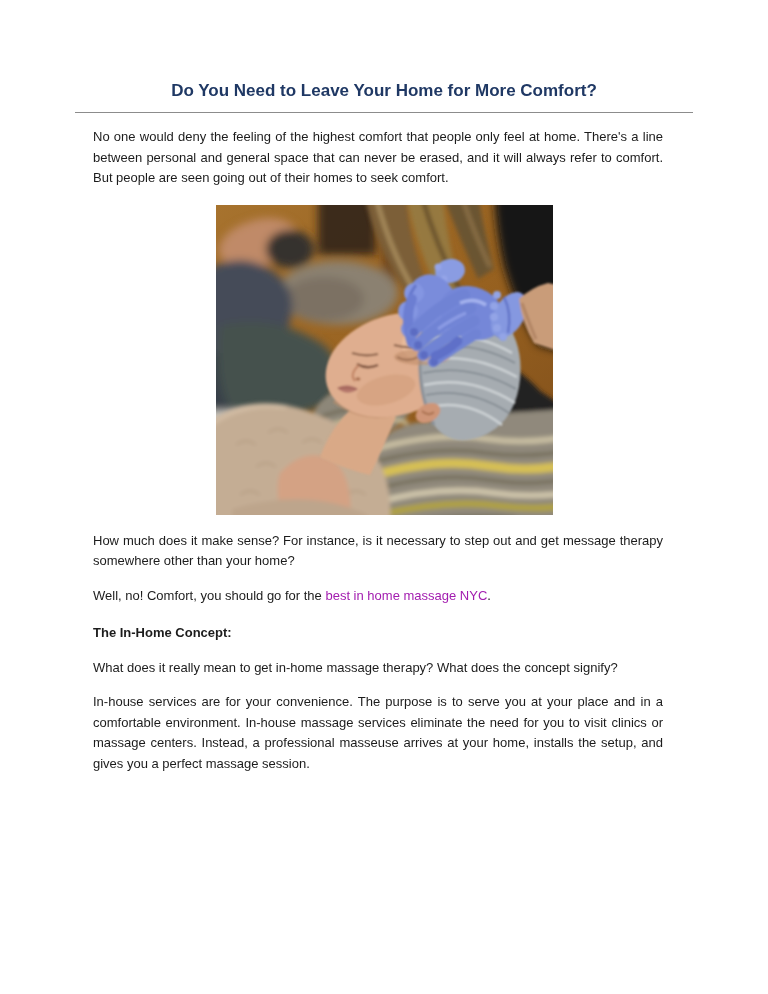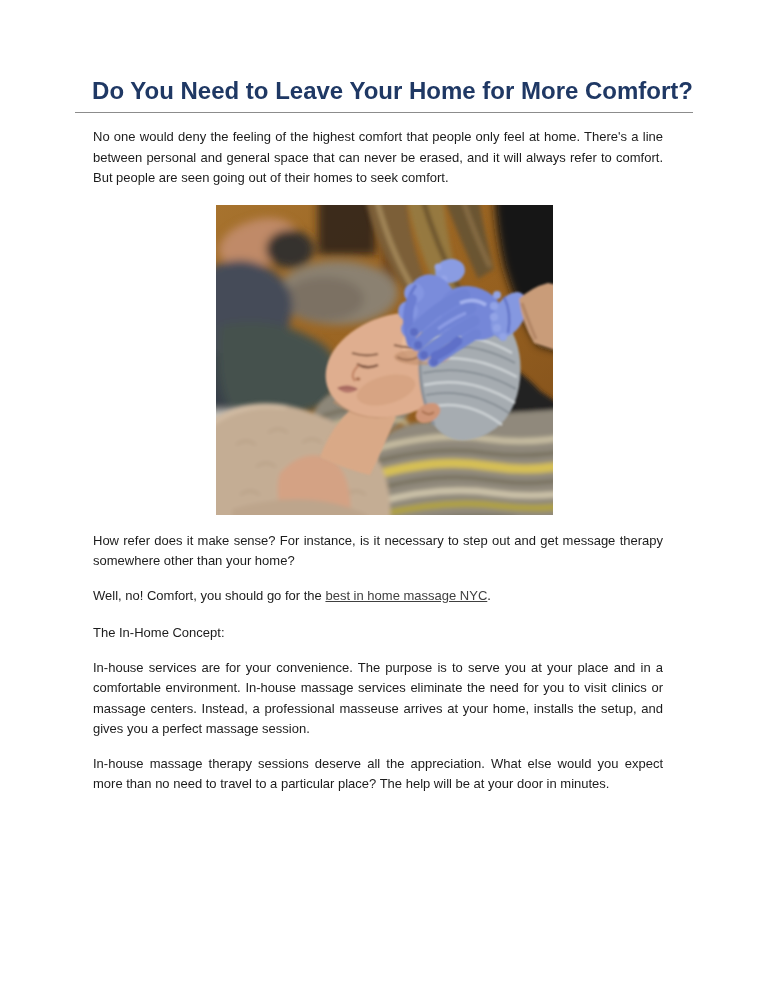--- a/index.html
+++ b/index.html
@@ -8,51 +8,50 @@
     width: 768px;
     height: 994px;
     background: #ffffff;
     box-sizing: border-box;
     padding-top: 78px;
     font-family: "Liberation Sans", sans-serif;
     overflow: hidden;
   }
   h1.doc-title {
     margin: 0 75px;
-    text-align: right;
-    font-size: 24px;
+    text-align: center;
+    font-size: 17px;
     line-height: 26px;
     font-weight: bold;
     color: #1F3864;
     padding-bottom: 8px;
     border-bottom: 1px solid #8c8c8c;
   }
   .content {
     margin: 0 93px;
     color: #1c1c1c;
     font-size: 13px;
     line-height: 20.5px;
     text-align: justify;
   }
   .content p { margin: 14px 12px 0 0; }
   .content p.heading {
-    font-weight: normal;
+    font-weight: bold;
     margin-top: 17px;
     text-align: left;
   }
   figure.photo {
     width: 337px;
     height: 310px;
     margin: 16px auto;
     padding: 0;
   }
   figure.photo svg { display: block; width: 337px; height: 310px; }
   a.doclink {
-    color: #404040;
-    text-decoration: underline;
+    color: #a21caf;
     cursor: pointer;
   }
 </style>
 </head>
 <body>
 
 <div class="page">
 
   <h1 class="doc-title">Do You Need to Leave Your Home for More Comfort?</h1>
 
@@ -203,26 +202,26 @@
               <circle cx="281" cy="123" r="4" fill="#93a4e6"></circle>
             <circle cx="287" cy="132" r="4" fill="#93a4e6"></circle>
             <path d="M 288 92 Q 296 108 292 128" stroke="#6274c8" stroke-width="2.5" fill="none"></path>
             <path d="M 303 94 Q 316 82 332 78 L 360 84 L 360 152 L 318 138 Q 306 118 303 94 Z" fill="#c99c79"></path>
             <path d="M 306 98 Q 314 120 320 134" stroke="#a87c5c" stroke-width="3" fill="none" opacity="0.7"></path>
           </g>
         </g>
       </svg>
     </figure>
 
-    <p>How refer does it make sense? For instance, is it necessary to step out and get message therapy somewhere other than your home?</p>
+    <p>How much does it make sense? For instance, is it necessary to step out and get message therapy somewhere other than your home?</p>
 
     <p><span>Well, no! Comfort, you should go for the </span><a class="doclink">best in home massage NYC</a><span>.</span></p>
 
     <p class="heading">The In-Home Concept:</p>
 
+    <p>What does it really mean to get in-home massage therapy? What does the concept signify?</p>
 
     <p>In-house services are for your convenience. The purpose is to serve you at your place and in a comfortable environment. In-house massage services eliminate the need for you to visit clinics or massage centers. Instead, a professional masseuse arrives at your home, installs the setup, and gives you a perfect massage session.</p>
 
 
-    <p>In-house massage therapy sessions deserve all the appreciation. What else would you expect more than no need to travel to a particular place? The help will be at your door in minutes.</p>
 
   </div>
 </div>
 
 </body></html>

